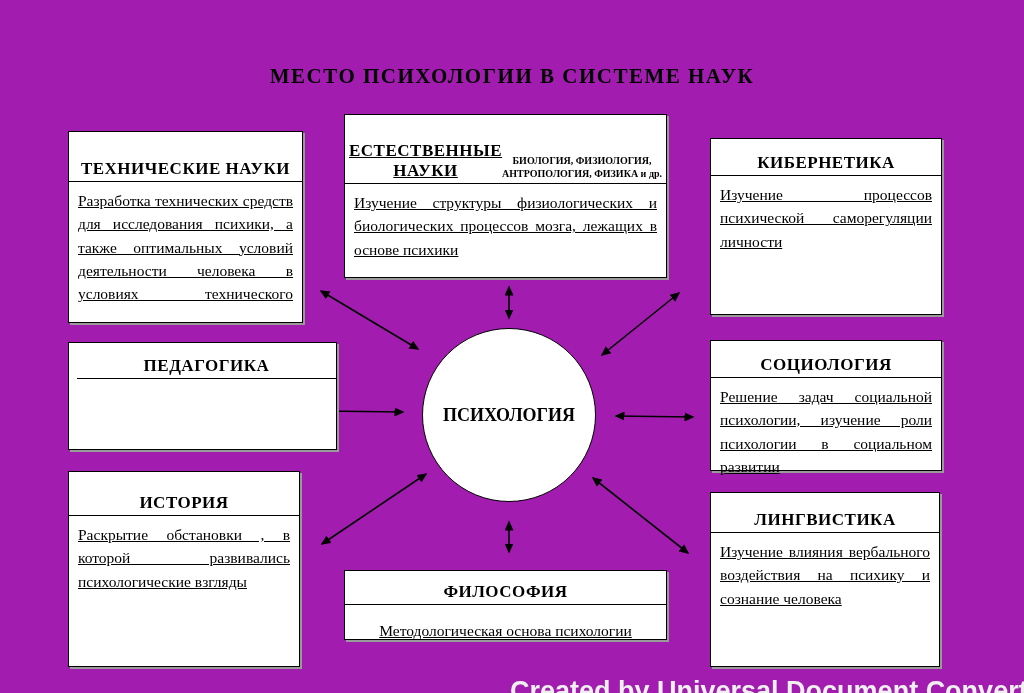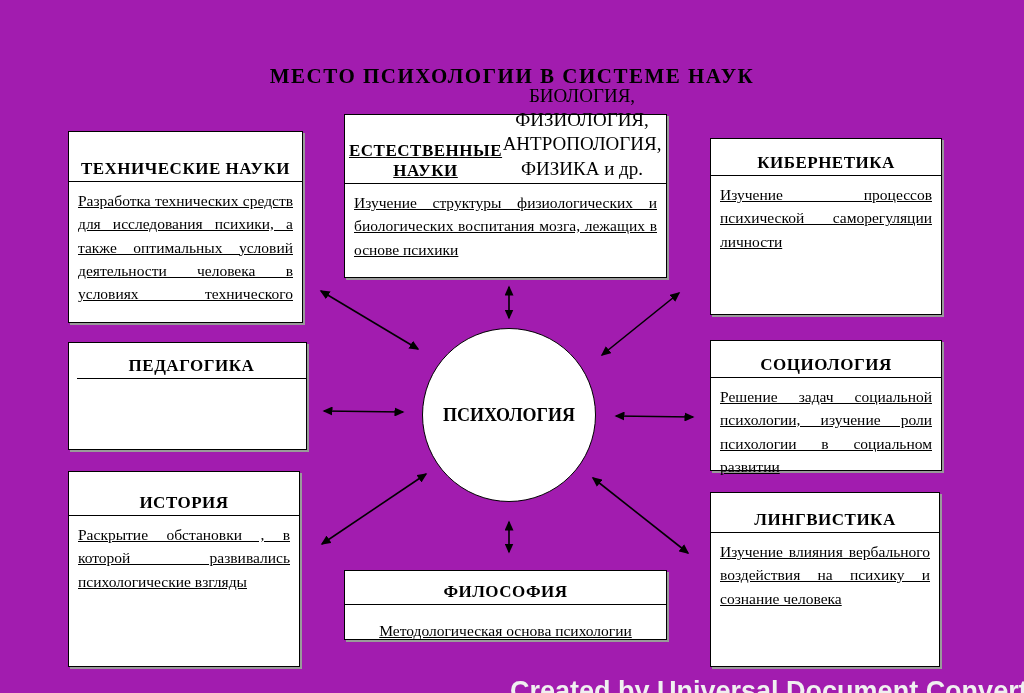--- a/index.html
+++ b/index.html
@@ -40,23 +40,23 @@
     justify-content: center;
     text-align: center;
     font-weight: bold;
     font-size: 17px;
     letter-spacing: 0.5px;
     flex: 0 0 auto;
     padding: 2px 4px;
     box-sizing: border-box;
   }
   .box-header .subtitle {
-    font-weight: normal;
+    font-weight: bold;
     letter-spacing: 0;
-    font-size: 19px;
+    font-size: 10px;
     line-height: 1.28;
   }
   .box-header .underlined { text-decoration: underline; }
   .box-body {
     flex: 1 1 auto;
     font-size: 15.5px;
     line-height: 1.5;
     padding: 7px 9px;
     text-align: justify;
     box-sizing: border-box;
@@ -65,21 +65,21 @@
   .box-body.center-text { text-align: center; padding-top: 14px; }
   .box-body.stretch-last { text-align-last: justify; }
 
   
   #box-technical   { left: 68px;  top: 131px; width: 235px; height: 192px; }
   #box-technical .box-header { height: 50px; }
   #box-natural     { left: 344px; top: 114px; width: 323px; height: 164px; }
   #box-natural .box-header   { height: 69px; }
   #box-cybernetics { left: 710px; top: 138px; width: 232px; height: 177px; }
   #box-cybernetics .box-header { height: 37px; }
-  #box-pedagogy    { left: 68px;  top: 342px; width: 239px; height: 108px; padding-left: 8px; }
+  #box-pedagogy    { left: 68px;  top: 342px; width: 269px; height: 108px; padding-left: 8px; }
   #box-pedagogy .box-header  { height: 36px; }
   #box-sociology   { left: 710px; top: 340px; width: 232px; height: 131px; }
   #box-sociology .box-header { height: 37px; }
   #box-history     { left: 68px;  top: 471px; width: 232px; height: 196px; }
   #box-history .box-header   { height: 44px; }
   #box-linguistics { left: 710px; top: 492px; width: 230px; height: 175px; }
   #box-linguistics .box-header { height: 40px; }
   #box-philosophy  { left: 344px; top: 570px; width: 323px; height: 70px; }
   #box-philosophy .box-header { height: 34px; }
 
@@ -150,21 +150,21 @@
   <div class="box" id="box-technical">
     <div class="box-header">ТЕХНИЧЕСКИЕ НАУКИ</div>
     <div class="box-body stretch-last">Разработка технических средств для исследования психики, а также оптимальных условий деятельности человека в условиях технического</div>
   </div>
 
   <div class="box" id="box-natural">
     <div class="box-header">
       <span class="underlined">ЕСТЕСТВЕННЫЕ НАУКИ</span>
       <span class="subtitle">БИОЛОГИЯ, ФИЗИОЛОГИЯ, АНТРОПОЛОГИЯ, ФИЗИКА и др.</span>
     </div>
-    <div class="box-body">Изучение структуры физиологических и биологических воспитания мозга, лежащих в основе психики</div>
+    <div class="box-body">Изучение структуры физиологических и биологических процессов мозга, лежащих в основе психики</div>
   </div>
 
   <div class="box" id="box-cybernetics">
     <div class="box-header">КИБЕРНЕТИКА</div>
     <div class="box-body">Изучение процессов психической саморегуляции личности</div>
   </div>
 
   <div class="box" id="box-pedagogy">
     <div class="box-header">ПЕДАГОГИКА</div>
   </div>

